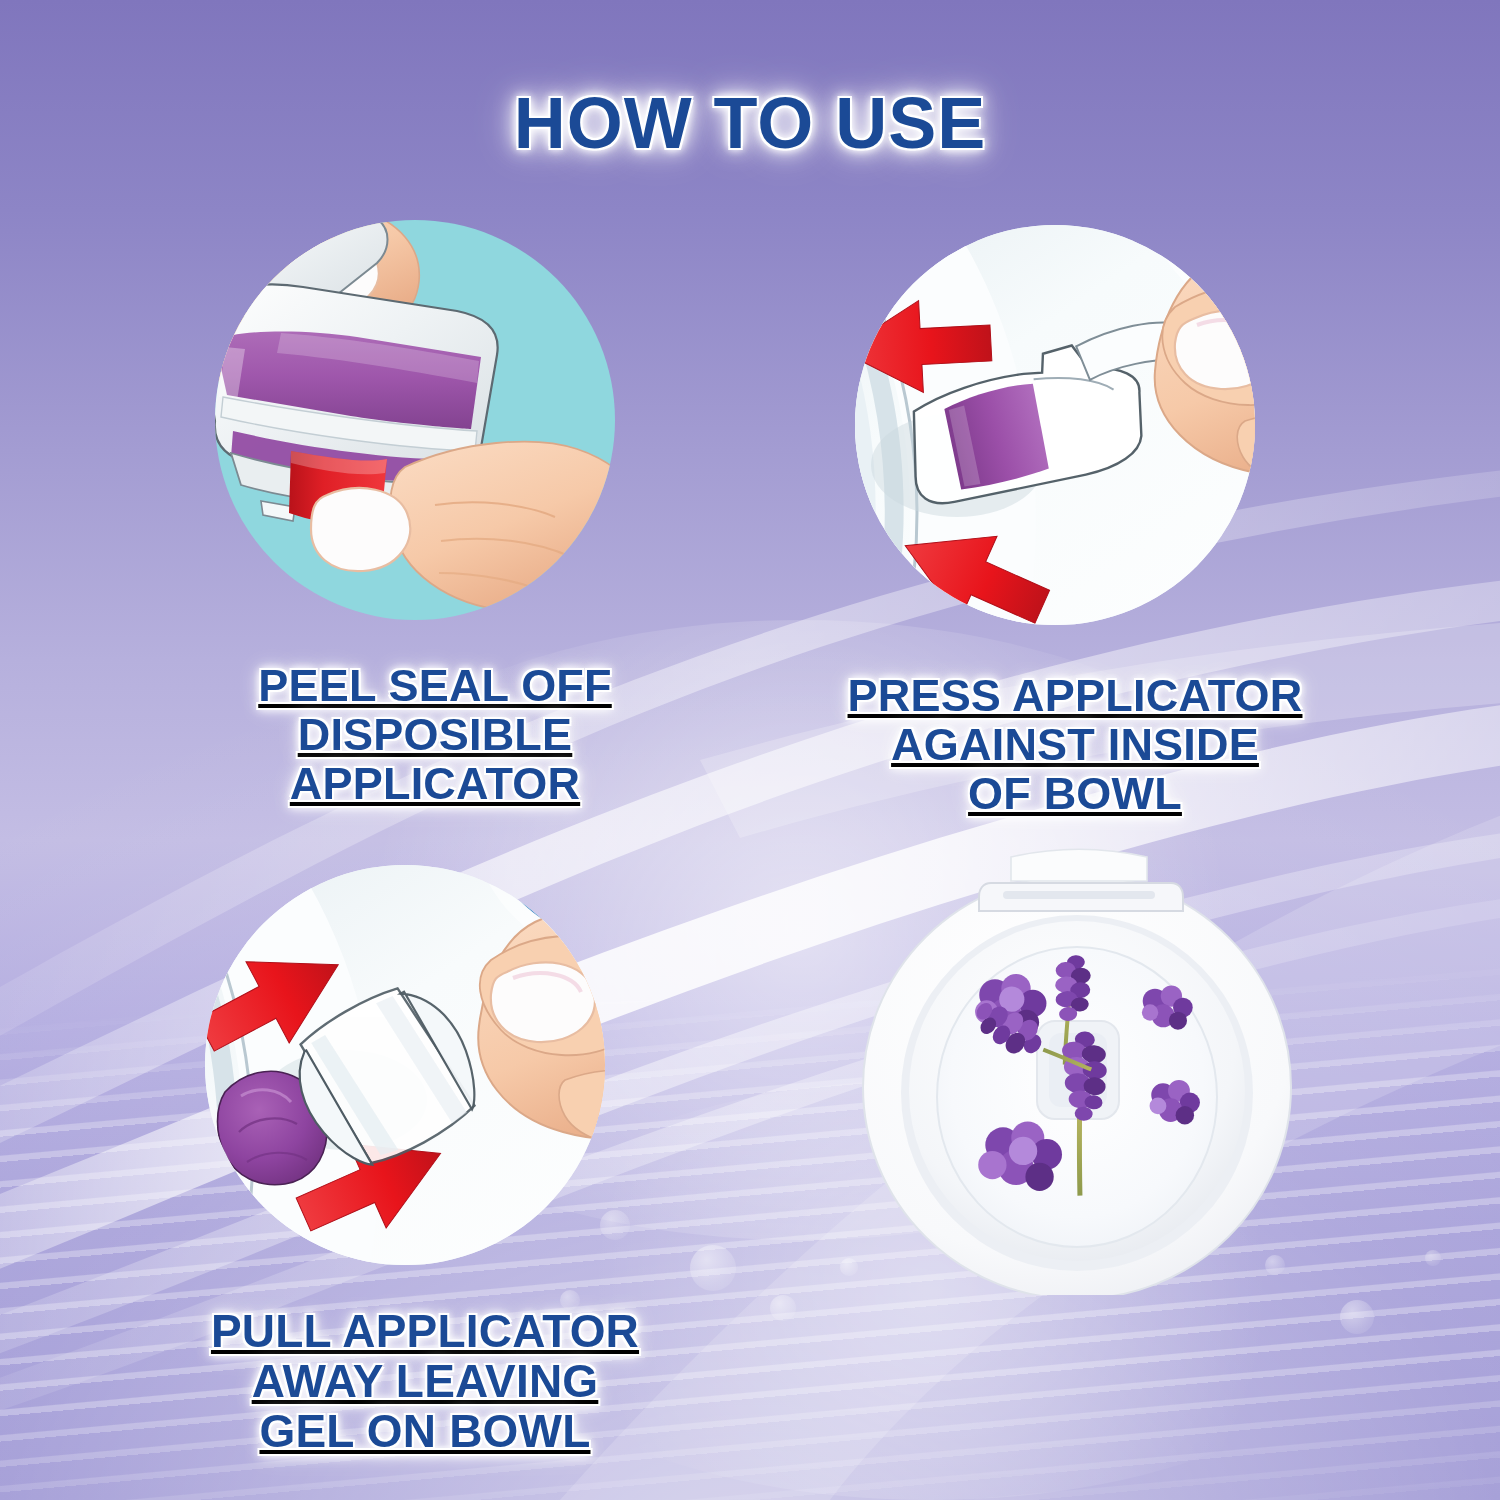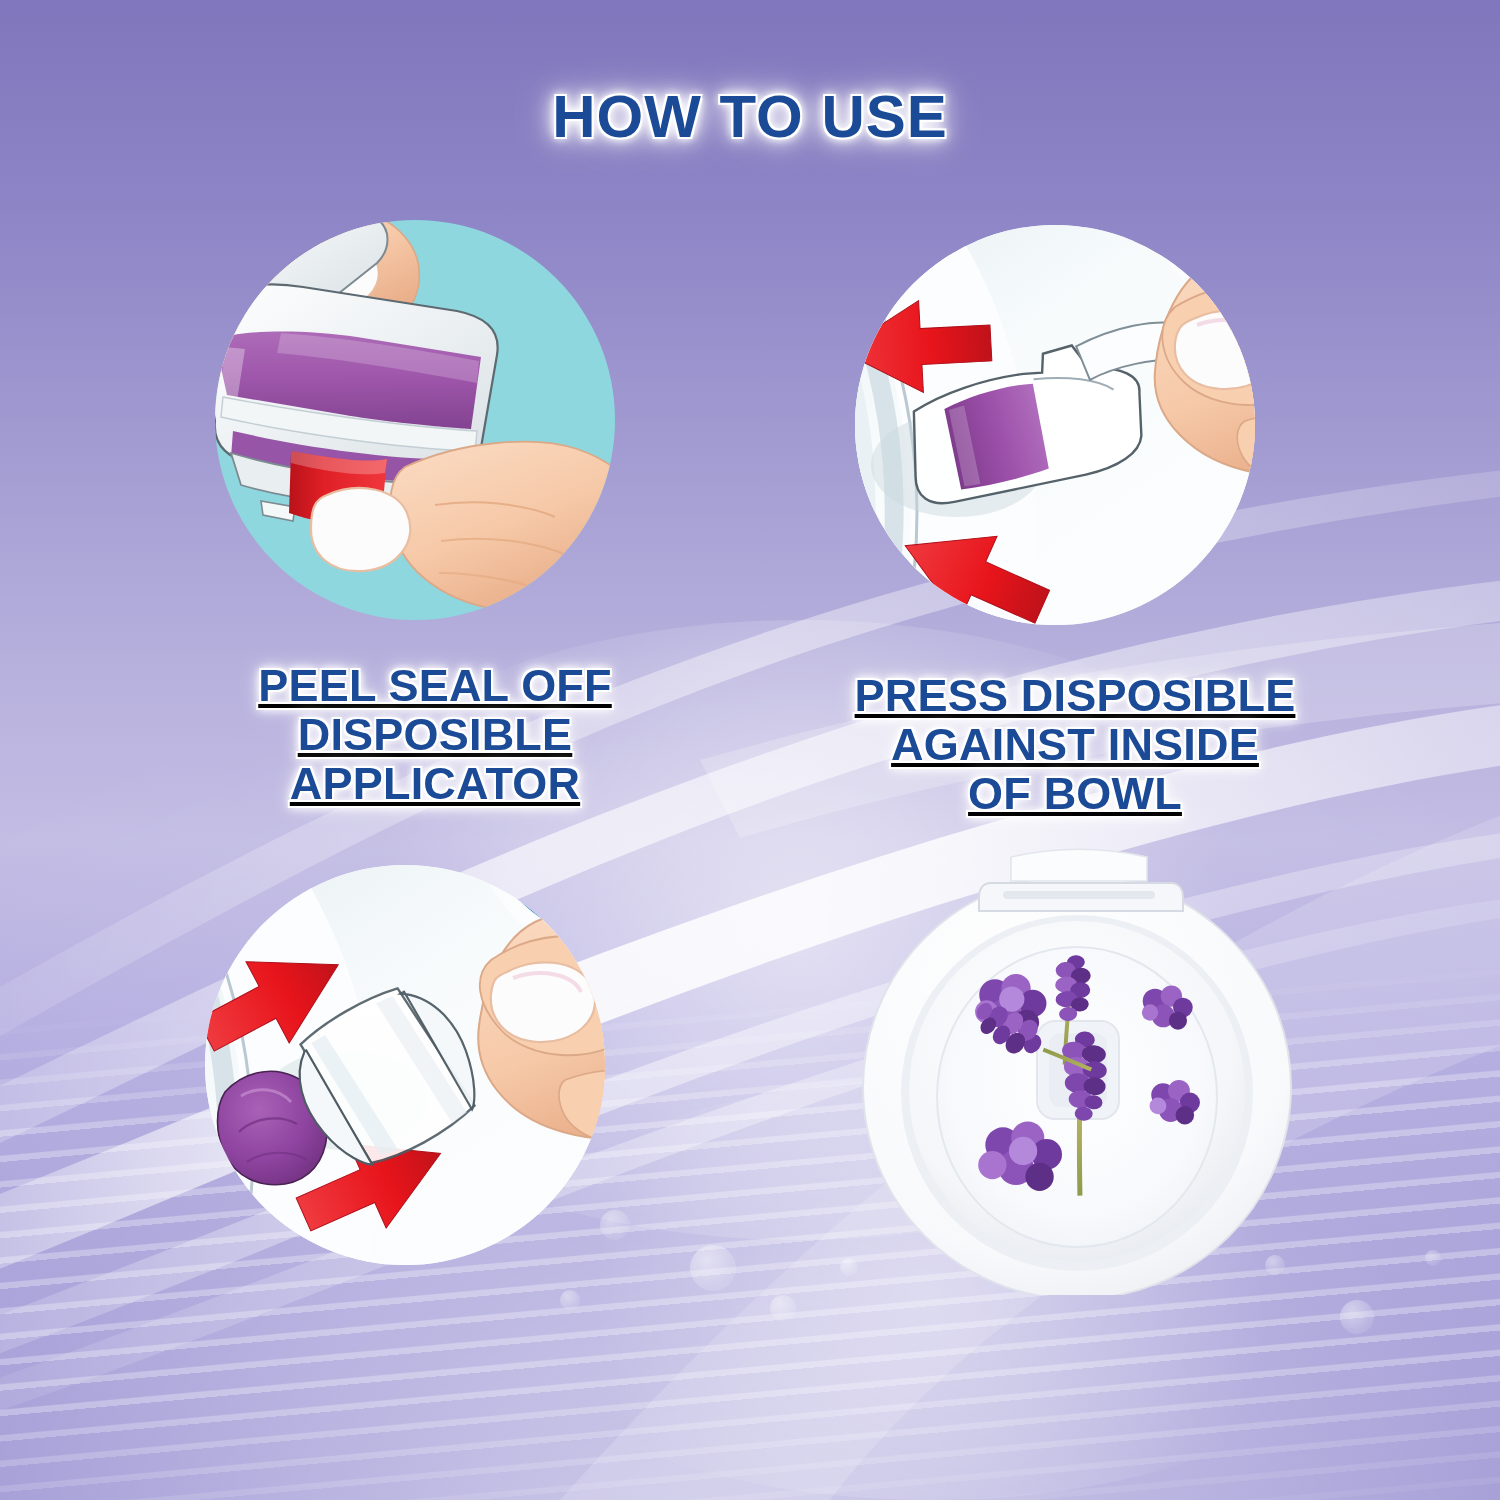--- a/index.html
+++ b/index.html
@@ -46,21 +46,21 @@
   }
   .bubble {
     position:absolute; border-radius:50%;
     background:radial-gradient(circle at 36% 32%, rgba(255,255,255,0.9), rgba(255,255,255,0.30) 62%, rgba(255,255,255,0.05) 100%);
   }
 
   
   .title {
     position:absolute; top:82px; left:0; width:1500px;
     text-align:center;
-    font-size:60px; font-weight:bold; letter-spacing:1px;
+    font-size:72px; font-weight:bold; letter-spacing:1px;
     color:#1b4a96;
     font-stretch:condensed;
     text-shadow:
        0 0 10px #fff, 0 0 10px #fff, 0 0 18px #fff,
        0 0 26px rgba(255,255,255,.95), 0 0 40px rgba(255,255,255,.8),
        2px 2px 0 #fff, -2px 2px 0 #fff, 2px -2px 0 #fff, -2px -2px 0 #fff;
     white-space:nowrap;
   }
 
   
@@ -334,21 +334,21 @@
                      C 560,280 512,266 498,242 C 490,228 490,212 500,206 Z" fill="#f8d0b0" stroke="#dba888" stroke-width="1.6"></path>
             <path d="M 560,226 C 602,220 640,230 656,250 C 670,268 656,290 628,292
                      C 594,294 560,276 552,254 C 548,240 552,230 560,226 Z" fill="#f8d0b0" stroke="#dba888" stroke-width="1.6"></path>
 
             <path d="M 556,62 C 566,80 572,104 572,126" fill="none" stroke="#e2a87f" stroke-width="2" opacity=".8"></path>
             <path d="M 578,64 C 588,82 594,104 594,126" fill="none" stroke="#e2a87f" stroke-width="2" opacity=".7"></path>
           </g>
         </g>
       </svg>
     </div>
-    <div class="caption">PRESS DISPOSIBLE
+    <div class="caption">PRESS APPLICATOR
 AGAINST INSIDE
 OF BOWL</div>
   </div>
 
   <div class="step step-3">
     <div class="art">
       <svg width="660" height="450" viewBox="0 0 660 450" xmlns="http://www.w3.org/2000/svg">
         <defs>
           <clipPath id="c3">
               <circle cx="310" cy="215" r="200"></circle>
@@ -435,20 +435,23 @@
             <path d="M 470,230 C 512,214 562,218 588,238 C 612,258 602,290 572,296
                      C 532,304 484,290 470,266 C 462,252 462,236 470,230 Z" fill="#f8d0b0" stroke="#dba888" stroke-width="1.6"></path>
             <path d="M 534,248 C 578,242 618,252 636,272 C 652,292 638,314 608,316
                      C 572,318 536,298 528,276 C 524,262 526,252 534,248 Z" fill="#f8d0b0" stroke="#dba888" stroke-width="1.6"></path>
             <path d="M 520,88 C 532,106 538,130 538,152" fill="none" stroke="#e2a87f" stroke-width="2" opacity=".8"></path>
             <path d="M 544,92 C 556,110 560,132 560,154" fill="none" stroke="#e2a87f" stroke-width="2" opacity=".7"></path>
           </g>
         </g>
       </svg>
     </div>
+    <div class="caption cap-3">PULL APPLICATOR
+AWAY LEAVING
+GEL ON BOWL</div>
   </div>
 
   <div class="step step-4">
     <div class="art">
       <svg width="660" height="450" viewBox="0 0 660 450" xmlns="http://www.w3.org/2000/svg">
         <defs>
           <radialGradient id="seatG" cx="0.42" cy="0.3" r="0.85">
             <stop offset="0%" stop-color="#ffffff"></stop>
             <stop offset="70%" stop-color="#f8f9fb"></stop>
             <stop offset="100%" stop-color="#e7e9ef"></stop>

